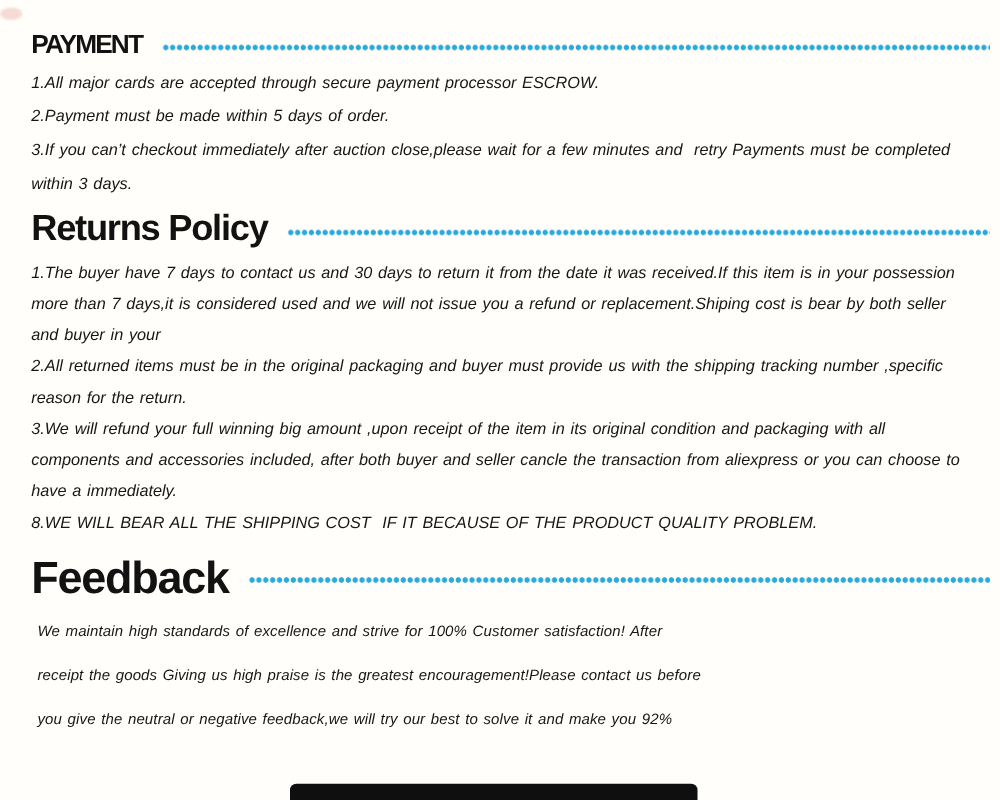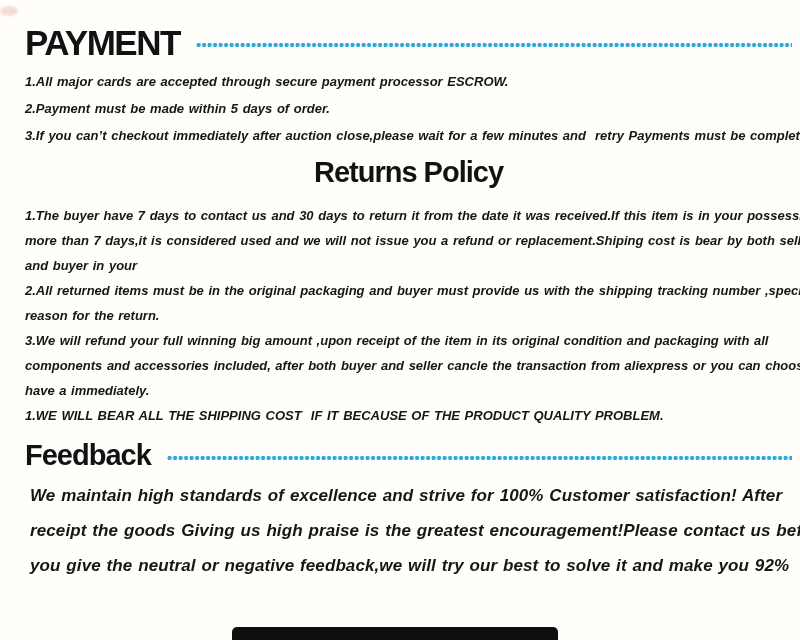--- a/index.html
+++ b/index.html
@@ -17,51 +17,51 @@
   
   .sec-header { display:flex; align-items:center; padding-right:8px; }
   .sec-header h2 {
     font-weight:700;
     color:#121212;
     letter-spacing:-1px;
     white-space:nowrap;
     line-height:1.1;
   }
   #payment-header { padding:24px 8px 0 25px; }
-  #payment-header h2 { font-size:35px; letter-spacing:-1.5px; }
-  #returns-header  { padding:8px 8px 0 25px;flex-direction:column; }
+  #payment-header h2 { font-size:21px; letter-spacing:-1.5px; }
+  #returns-header  { padding:8px 8px 0 25px; }
   #returns-header  h2 { font-size:29px; }
   #feedback-header { padding:12px 8px 0 25px; }
-  #feedback-header h2 { font-size:29px; }
+  #feedback-header h2 { font-size:36px; }
 
   .dots {
     flex:1 1 auto;
     height:6px;
     margin-left:16px;
     margin-top:4px;
     background-image: radial-gradient(circle at 2.6px 3px, var(--accent) 1.9px, rgba(0,0,0,0) 2.4px);
     background-size:5.5px 6px;
     background-repeat:repeat-x;
   }
 
   
   .sec-body { padding:5px 20px 0 25px; }
   .sec-body .line {
     font-style:italic;
-    font-weight:700;
+    font-weight:400;
     font-size:13px;
     line-height:27px;
     word-spacing:1px;
     white-space:pre;
     overflow:visible;
   }
   #returns-body .line { line-height:25px; }
   #feedback-body { padding:6px 16px 0 30px; }
   #feedback-body .line {
-    font-size:17px;
+    font-size:12px;
     line-height:35px;
     word-spacing:1px;
     letter-spacing:0.1px;
   }
 
   
   .pink-smudge {
     position:absolute; left:0; top:6; width:18px; height:10px;
     background:#f6d8d2; border-radius:50%;
     filter:blur(1px); opacity:0.9;
@@ -81,36 +81,37 @@
   <div class="pink-smudge"></div>
 
   <div class="sec-header" id="payment-header">
     <h2>PAYMENT</h2>
     <div class="dots"></div>
   </div>
   <div class="sec-body" id="payment-body">
     <div class="line">1.All major cards are accepted through secure payment processor ESCROW.</div>
     <div class="line">2.Payment must be made within 5 days of order.</div>
     <div class="line">3.If you can’t checkout immediately after auction close,please wait for a few minutes and  retry Payments must be completed</div>
+    <div class="line">within 3 days.</div>
   </div>
 
   <div class="sec-header" id="returns-header">
     <h2>Returns Policy</h2>
     <div class="dots"></div>
   </div>
   <div class="sec-body" id="returns-body">
     <div class="line">1.The buyer have 7 days to contact us and 30 days to return it from the date it was received.If this item is in your possession</div>
     <div class="line">more than 7 days,it is considered used and we will not issue you a refund or replacement.Shiping cost is bear by both seller</div>
     <div class="line">and buyer in your</div>
     <div class="line">2.All returned items must be in the original packaging and buyer must provide us with the shipping tracking number ,specific</div>
     <div class="line">reason for the return.</div>
     <div class="line">3.We will refund your full winning big amount ,upon receipt of the item in its original condition and packaging with all</div>
     <div class="line">components and accessories included, after both buyer and seller cancle the transaction from aliexpress or you can choose to</div>
     <div class="line">have a immediately.</div>
-    <div class="line">1.WE WILL BEAR ALL THE SHIPPING COST  IF IT BECAUSE OF THE PRODUCT QUALITY PROBLEM.</div>
+    <div class="line">8.WE WILL BEAR ALL THE SHIPPING COST  IF IT BECAUSE OF THE PRODUCT QUALITY PROBLEM.</div>
   </div>
 
   <div class="sec-header" id="feedback-header">
     <h2>Feedback</h2>
     <div class="dots"></div>
   </div>
   <div class="sec-body" id="feedback-body">
     <div class="line">We maintain high standards of excellence and strive for 100% Customer satisfaction! After</div>
     <div class="line">receipt the goods Giving us high praise is the greatest encouragement!Please contact us before</div>
     <div class="line">you give the neutral or negative feedback,we will try our best to solve it and make you 92%</div>

